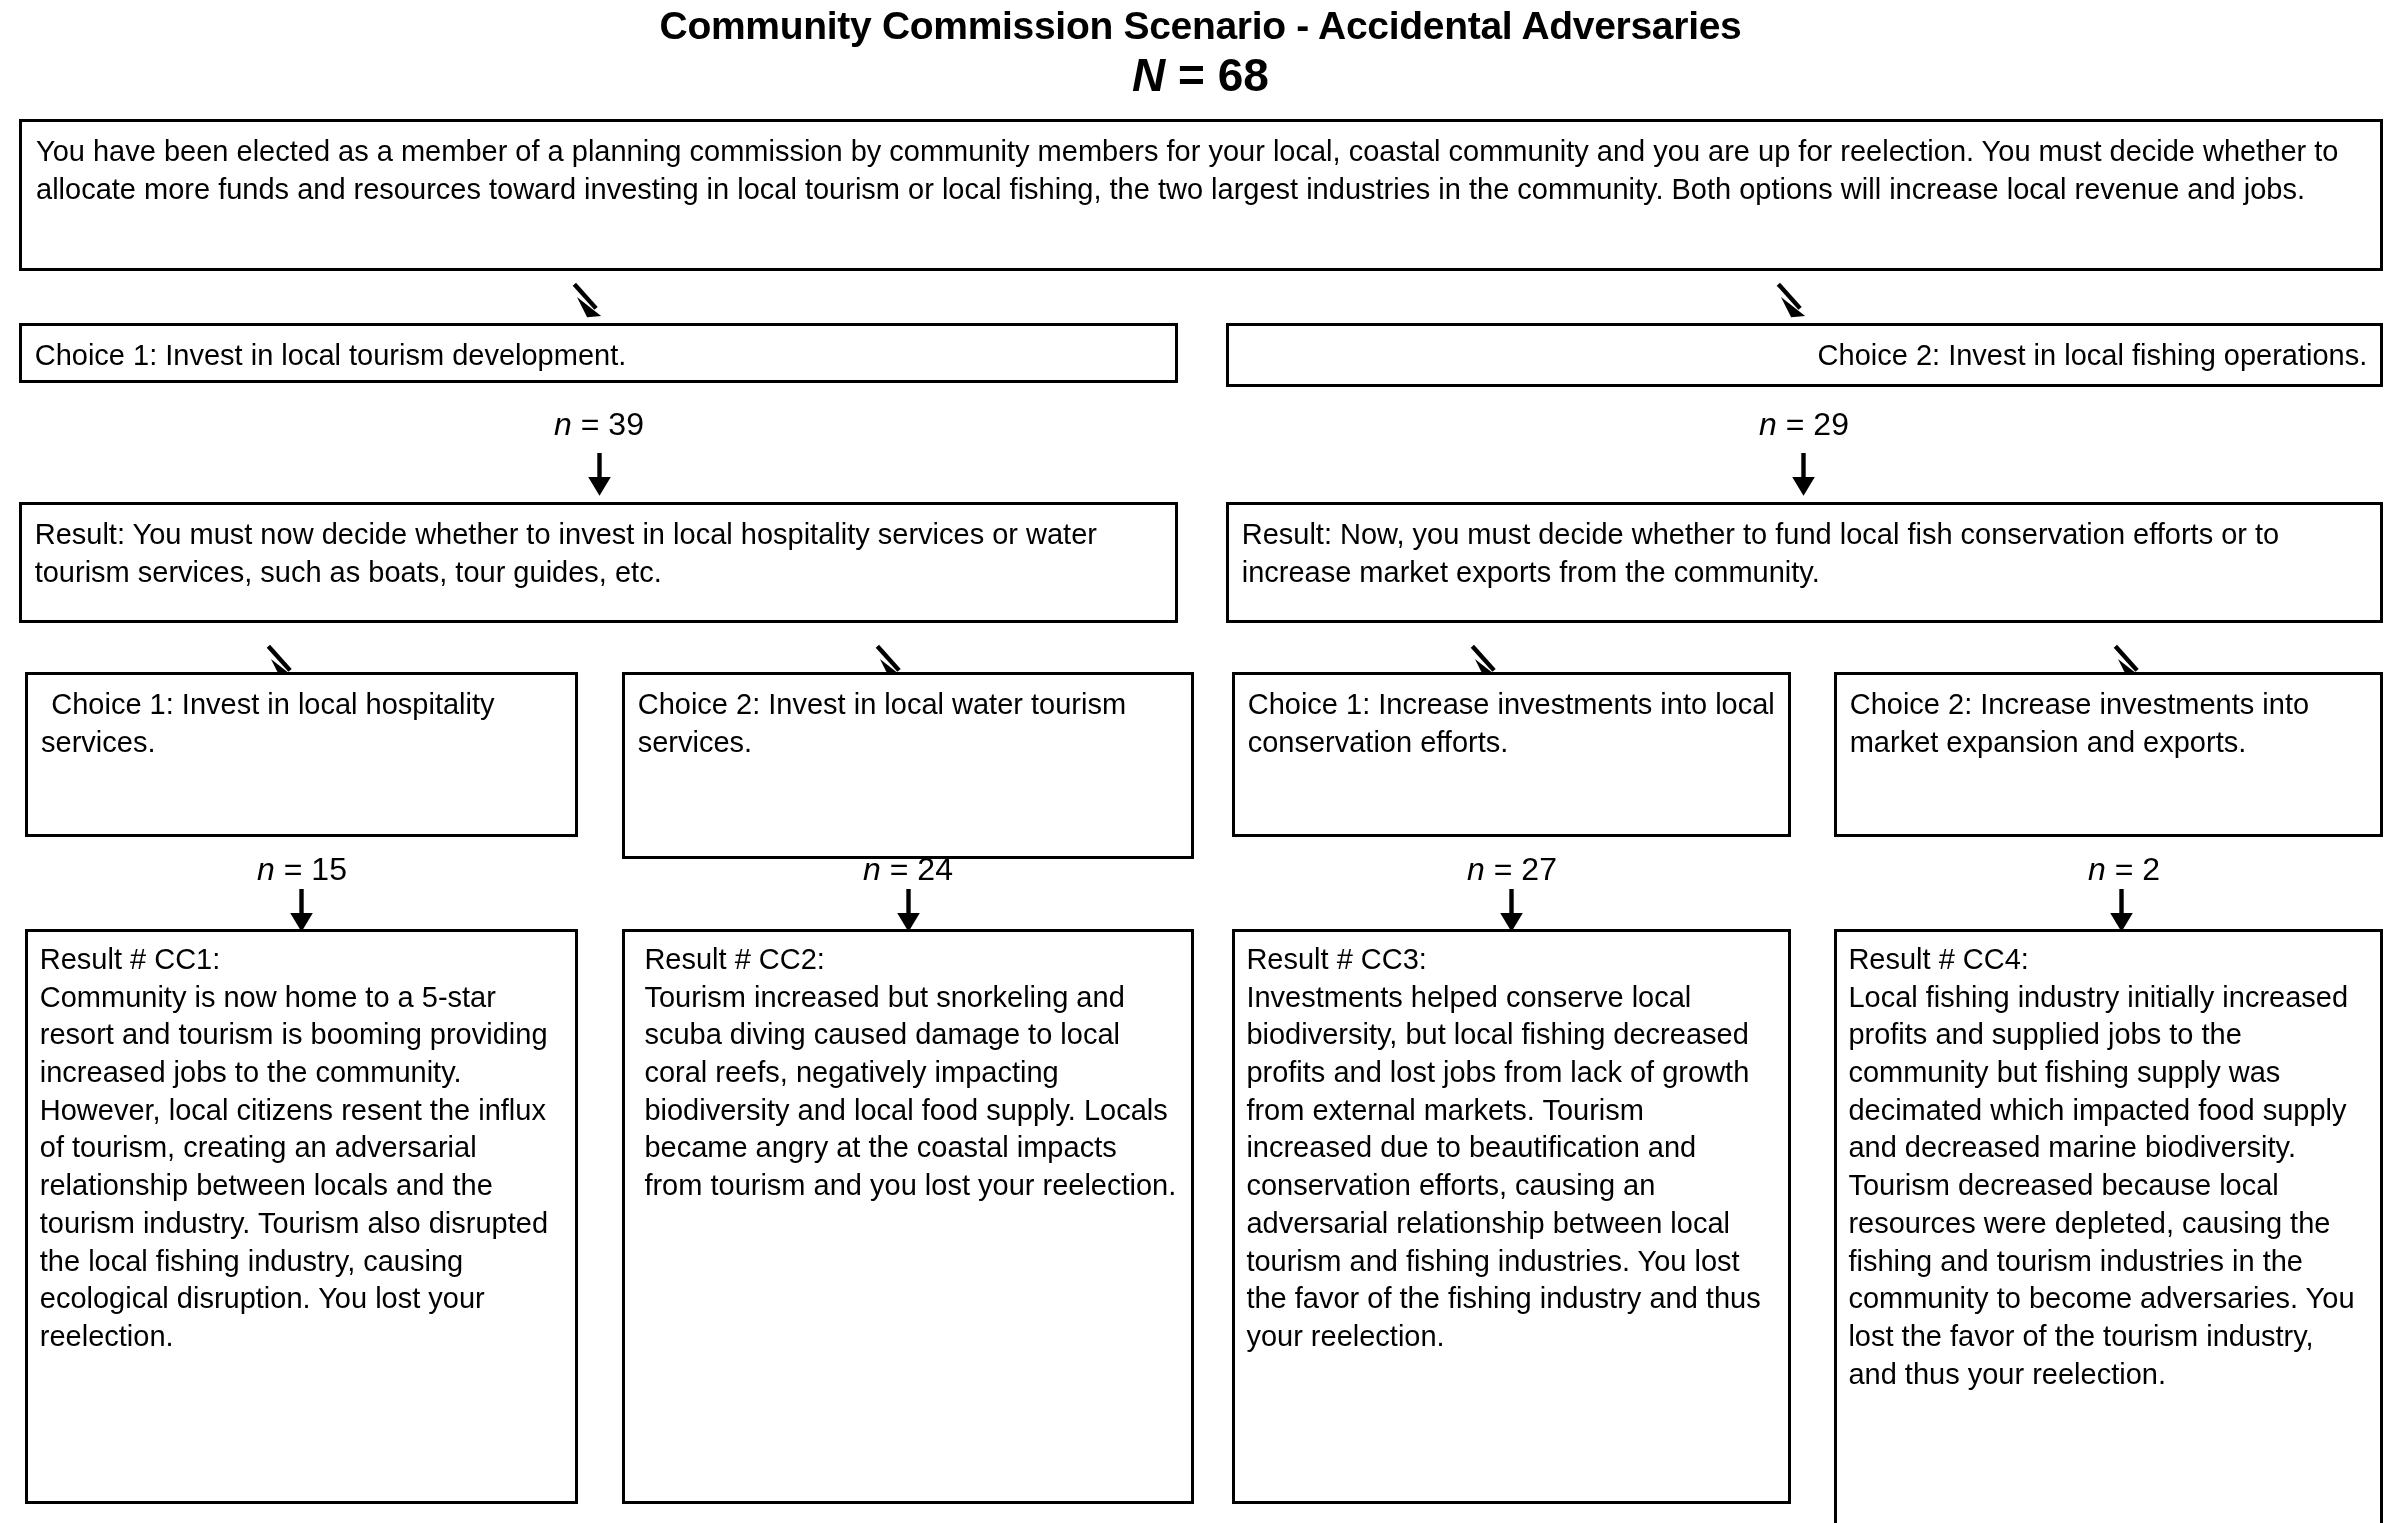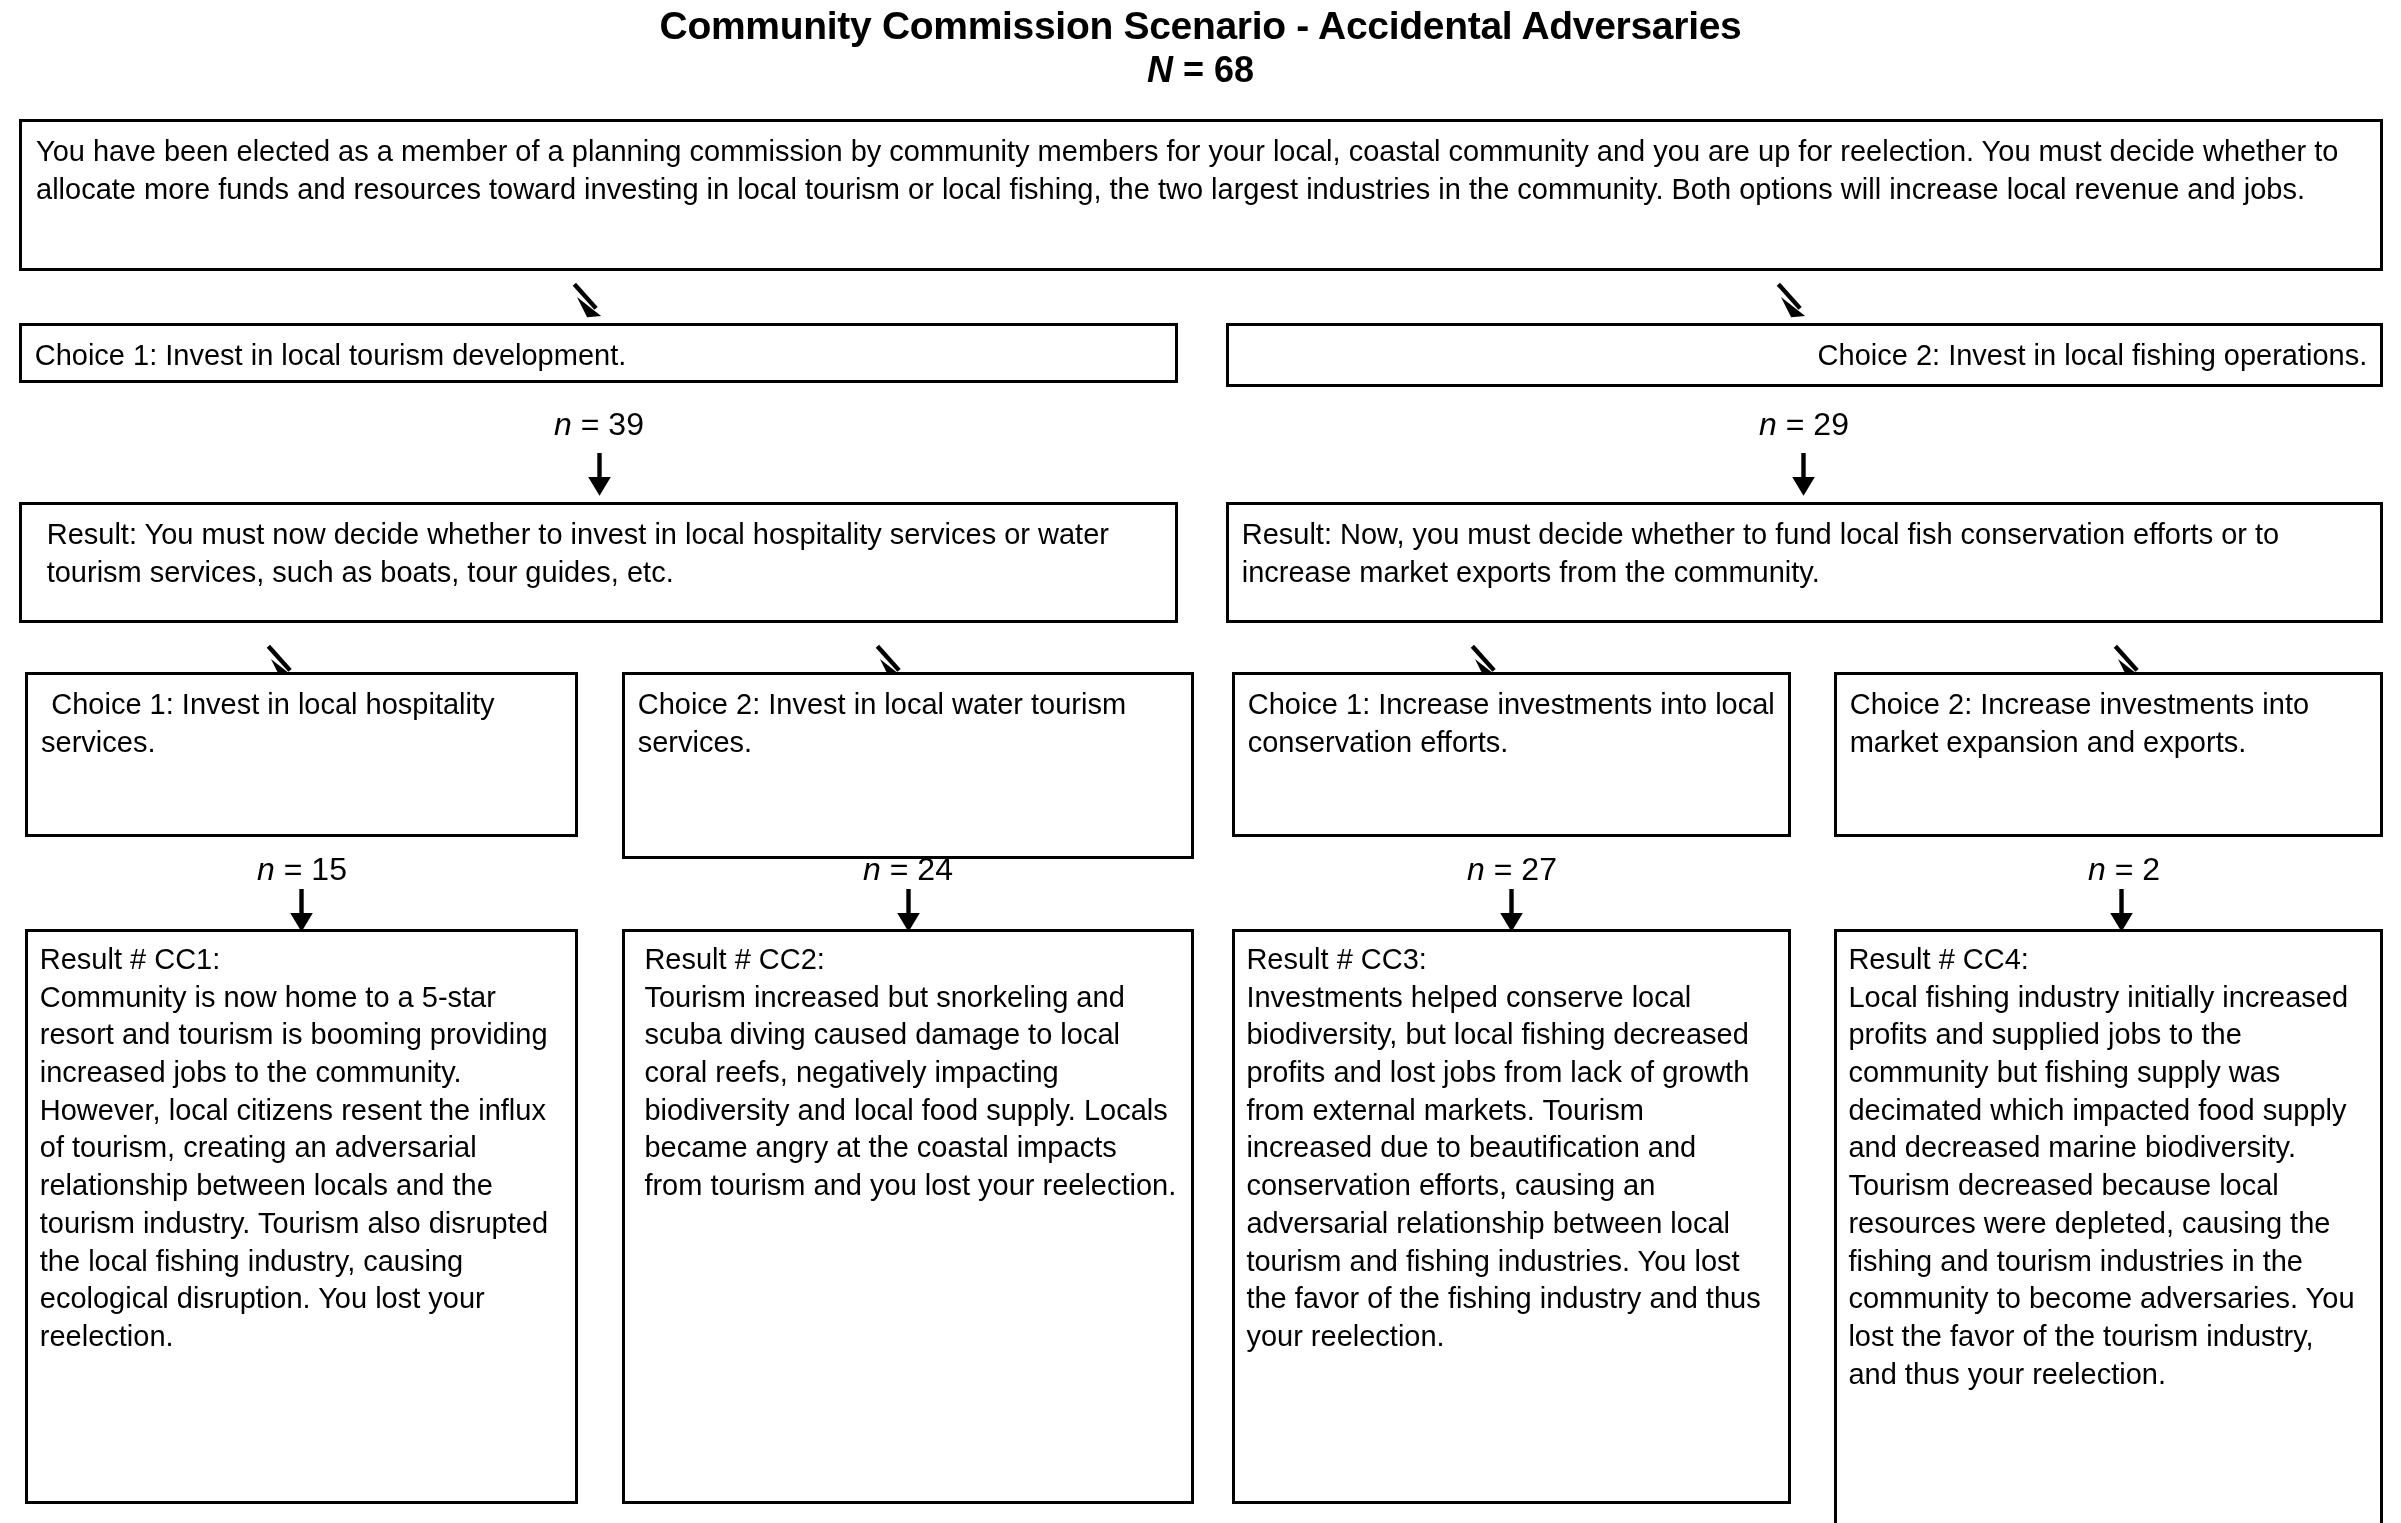--- a/index.html
+++ b/index.html
@@ -25,21 +25,21 @@
     text-align: center;
   }
   .main-title {
     font-size: 39px;
     font-weight: bold;
     letter-spacing: -0.3px;
     line-height: 1.08;
     white-space: nowrap;
   }
   .subtitle {
-    font-size: 36px;
+    font-size: 46px;
     font-weight: bold;
     margin-top: 3.8px;
     line-height: 1.05;
   }
   .subtitle .ital { font-style: italic; }
 
   
   .box {
     position: absolute;
     border: 3.2px solid #000000;
@@ -105,21 +105,21 @@
 
 <svg class="arrow-down" style="left:574px; top:453px;" width="51" height="44" viewBox="0 0 80 70">
   <path d="M40 0 L40 44" stroke="#000" stroke-width="7" fill="none"></path>
   <path d="M22 38 L58 38 L40 68 Z" fill="#000"></path>
 </svg>
 <svg class="arrow-down" style="left:1778px; top:453px;" width="51" height="44" viewBox="0 0 80 70">
   <path d="M40 0 L40 44" stroke="#000" stroke-width="7" fill="none"></path>
   <path d="M22 38 L58 38 L40 68 Z" fill="#000"></path>
 </svg>
 
-<div class="box" style="left:19px; top:502px; width:1159px; height:121px;padding-left:12px;">
+<div class="box" style="left:19px; top:502px; width:1159px; height:121px;">
   <div class="box-text" style="padding:11.4px 12.7px;">Result: You must now decide whether to invest in local hospitality services or water tourism services, such as boats, tour guides, etc.</div>
 </div>
 <div class="box" style="left:1226px; top:502px; width:1157px; height:121px;">
   <div class="box-text" style="padding:11.4px 12.7px;">Result: Now, you must decide whether to fund local fish conservation efforts or to increase market exports from the community.</div>
 </div>
 
 <svg class="arrow-diag" style="left:262px; top:641px;" width="51" height="46" viewBox="0 0 80 72">
   <path d="M10 8 L44 46" stroke="#000" stroke-width="7" fill="none"></path>
   <path d="M14 28 L52 58 L30 60 Z" fill="#000"></path>
 </svg>

